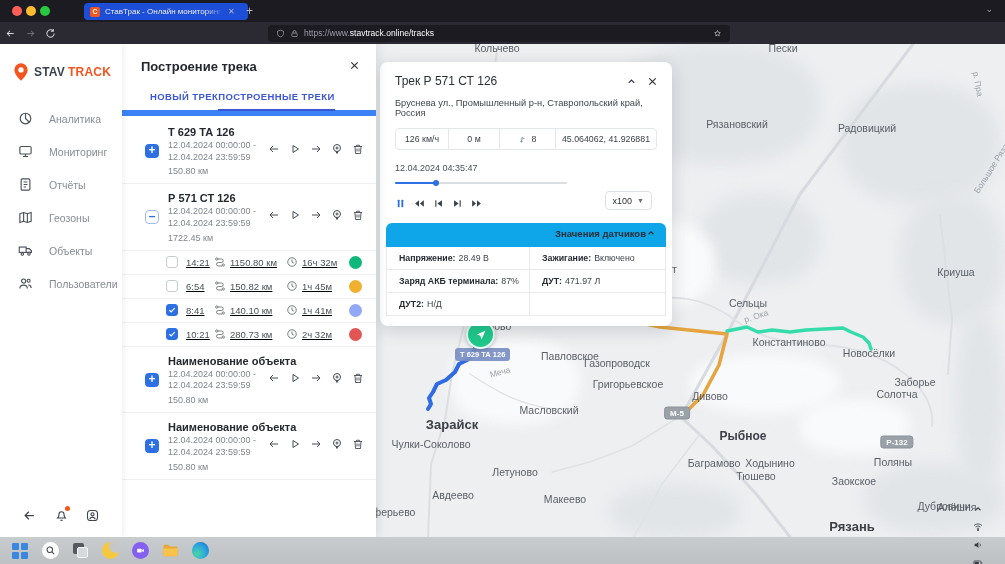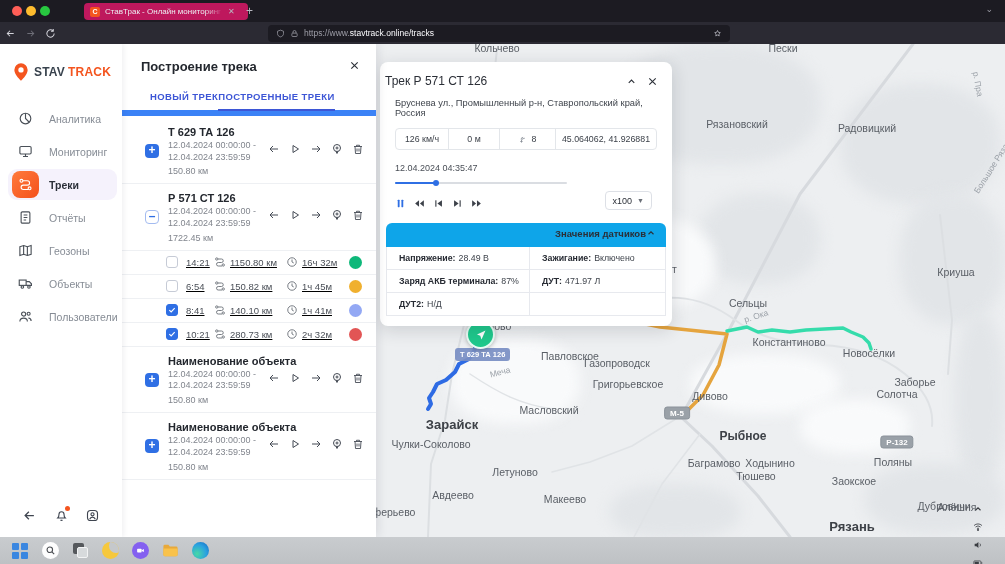--- a/index.html
+++ b/index.html
@@ -3,21 +3,21 @@
 <meta charset="utf-8">
 <style>
   html,body{margin:0;padding:0;}
   body{width:1005px;height:564px;position:relative;overflow:hidden;
        font-family:"Liberation Sans","DejaVu Sans",sans-serif;background:#edeff1;
        -webkit-font-smoothing:antialiased;}
 
   
   #titlebar{position:absolute;top:0;left:0;right:0;height:22px;background:#1c1b22;z-index:60;}
   .traffic{position:absolute;top:6px;width:10px;height:10px;border-radius:50%;}
-  #tab{position:absolute;left:84px;top:3px;width:152px;height:17px;background:#be185d;border-radius:4px;
+  #tab{position:absolute;left:84px;top:3px;width:152px;height:17px;background:#1d4ed8;border-radius:4px;
        display:flex;align-items:center;padding:0 6px;gap:5px;}
   #tab-favicon{width:10px;height:10px;border-radius:2px;background:#f4551f;color:#fff;font-size:7px;
        font-weight:700;display:flex;align-items:center;justify-content:center;flex:none;}
   #tab-title{font-size:8px;color:#ececf1;white-space:nowrap;overflow:hidden;width:118px;
        -webkit-mask-image:linear-gradient(90deg,#000 85%,transparent);mask-image:linear-gradient(90deg,#000 85%,transparent);}
   #tab-close{color:#b8b8c1;font-size:8px;line-height:8px;flex:none;}
   #new-tab{position:absolute;left:246px;top:3px;color:#b8b8c1;font-size:12px;line-height:16px;}
   #tabs-chevron{position:absolute;right:12px;top:4px;color:#9d9da7;font-size:9px;}
   #navbar{position:absolute;top:22px;left:0;right:0;height:22px;background:#2b2a33;z-index:60;
        display:flex;align-items:center;}
@@ -111,21 +111,21 @@
   .seg-time{font-size:9.5px;color:#4a4f57;width:28px;margin-left:8px;}
   .seg-ic{color:#6a6f77;display:flex;margin-right:4px;}
   .seg-ic svg{width:12px;height:12px;}
   .seg-dist{font-size:9.5px;color:#4a4f57;width:56px;}
   .seg-dur{font-size:9.5px;color:#4a4f57;width:46px;}
   .seg-dot{width:13px;height:13px;border-radius:50%;margin-left:auto;margin-right:2px;flex:none;}
 
   
   #detail{position:absolute;left:380px;top:18px;width:292px;background:#fff;border-radius:8px;z-index:8;
        box-shadow:0 4px 18px rgba(25,30,45,.16);padding-bottom:10px;}
-  #d-head{display:flex;justify-content:space-between;align-items:center;padding:12px 14px 6px 5px;}
+  #d-head{display:flex;justify-content:space-between;align-items:center;padding:12px 14px 6px 15px;}
   #d-title{font-size:12px;font-weight:500;color:#2b2f37;}
   .d-head-ics{display:flex;gap:10px;color:#2b2f37;}
   .d-head-ics svg{width:11px;height:11px;cursor:pointer;}
   #d-addr{padding:4px 15px 10px;font-size:9.3px;color:#3f444c;}
   #d-stats{margin:0 15px;display:flex;border:1px solid #e3e6ea;border-radius:4px;height:20px;align-items:stretch;}
   .d-cell{display:flex;align-items:center;justify-content:center;font-size:8.8px;color:#3c4149;gap:3px;}
   .d-cell + .d-cell{border-left:1px solid #e3e6ea;}
   .d-cell svg{width:10px;height:10px;color:#8b919a;}
   #d-time{margin:13px 15px 0;font-size:9px;color:#4a4f57;}
   #d-slider{margin:7px 15px 0;position:relative;height:6px;width:172px;cursor:pointer;}
@@ -334,30 +334,20 @@
         </div>
         <div class="side-item">
           <span class="icon-box">
             <svg viewBox="0 0 24 24" fill="none" stroke="currentColor" stroke-width="1.8">
               <rect x="3" y="4" width="18" height="12" rx="2"></rect>
               <path d="M8 20h8M12 16v4"></path>
             </svg>
           </span>
           <span class="side-label">Мониторинг</span>
         </div>
-        <div class="side-item active">
-          <span class="icon-box">
-            <svg viewBox="0 0 24 24" fill="none" stroke="currentColor" stroke-width="1.8">
-              <circle cx="5.5" cy="6" r="2.3"></circle>
-              <circle cx="18.5" cy="18" r="2.3"></circle>
-              <path d="M8 6h7a3.5 3.5 0 010 7H8.5a3.5 3.5 0 000 7H16"></path>
-            </svg>
-          </span>
-          <span class="side-label">Треки</span>
-        </div>
         <div class="side-item">
           <span class="icon-box">
             <svg viewBox="0 0 24 24" fill="none" stroke="currentColor" stroke-width="1.8">
               <rect x="5" y="3" width="14" height="18" rx="2"></rect>
               <path d="M9 8h6M9 12h6M9 16h4"></path>
             </svg>
           </span>
           <span class="side-label">Отчёты</span>
         </div>
         <div class="side-item">

